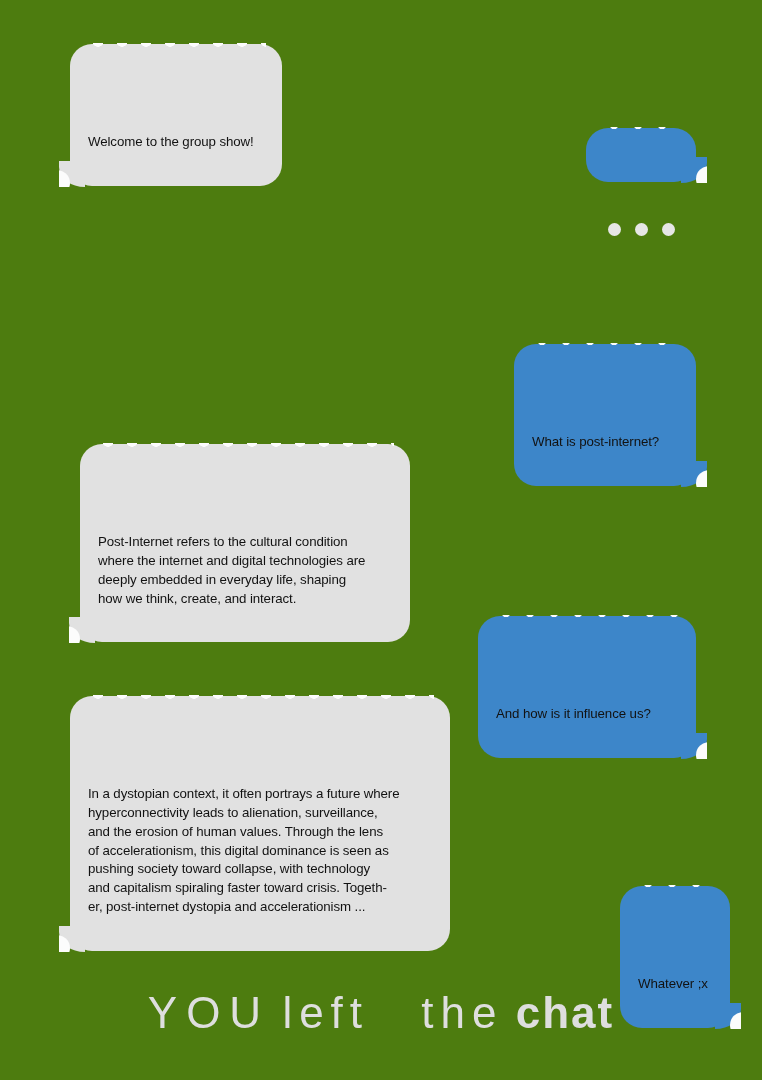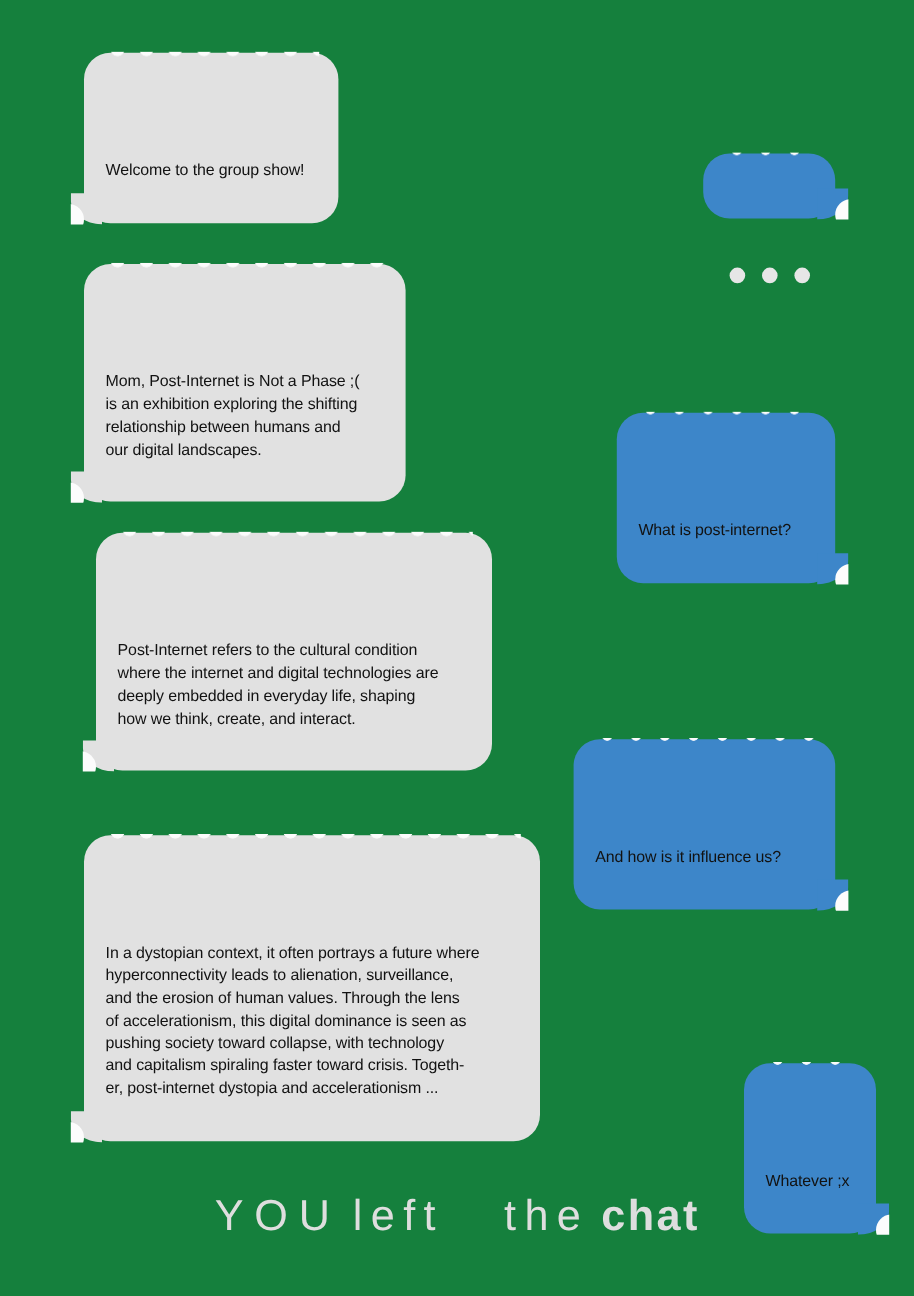--- a/index.html
+++ b/index.html
@@ -9,21 +9,21 @@
     height: 1080px;
     background: #fdfdfd;
     font-family: "Liberation Sans", sans-serif;
     overflow: hidden;
   }
 
   #chat-page {
     position: relative;
     width: 762px;
     height: 1080px;
-    background: #15803d;
+    background: #4d7c0f;
   }
 
   
   .bubble {
     position: absolute;
     padding: 14px 18px 15px 18px;
     font-size: 13.3px;
     line-height: 18.8px;
     color: #121212;
     letter-spacing: -0.1px;
@@ -136,21 +136,21 @@
   
   #left-chat-banner {
     position: absolute;
     left: 0;
     right: 0;
     top: 986px;
     text-align: center;
     white-space: nowrap;
   }
   #left-chat-banner span {
-    font-size: 36px;
+    font-size: 44px;
     line-height: 54px;
     color: #dedede;
     vertical-align: baseline;
   }
   .word-you   { letter-spacing: 9px;  font-weight: 400; }
   .word-left  { letter-spacing: 7px;  font-weight: 400; }
   .word-the   { letter-spacing: 7px;  font-weight: 400; margin-left: 40px; }
   .word-chat  { letter-spacing: 2px;  font-weight: 700; color: #e3e3e3; }
   .gap { letter-spacing: 0; }
 </style>
@@ -170,29 +170,20 @@
     <div class="fill"></div>
     <div class="tail"></div>
     <div class="notches"></div>
     <div class="dots">
       <span class="dot"></span>
       <span class="dot"></span>
       <span class="dot"></span>
     </div>
   </div>
 
-  <div class="bubble gray" id="bubble-exhibition">
-    <div class="fill"></div>
-    <div class="tail"></div>
-    <div class="notches"></div>
-    <div class="body">Mom, Post-Internet is Not a Phase ;(
-is an exhibition exploring the shifting
-relationship between humans and
-our digital landscapes.</div>
-  </div>
 
   <div class="bubble blue" id="bubble-q1">
     <div class="fill"></div>
     <div class="tail"></div>
     <div class="notches"></div>
     <div class="body">What is post-internet?</div>
   </div>
 
   <div class="bubble gray" id="bubble-definition">
     <div class="fill"></div>

